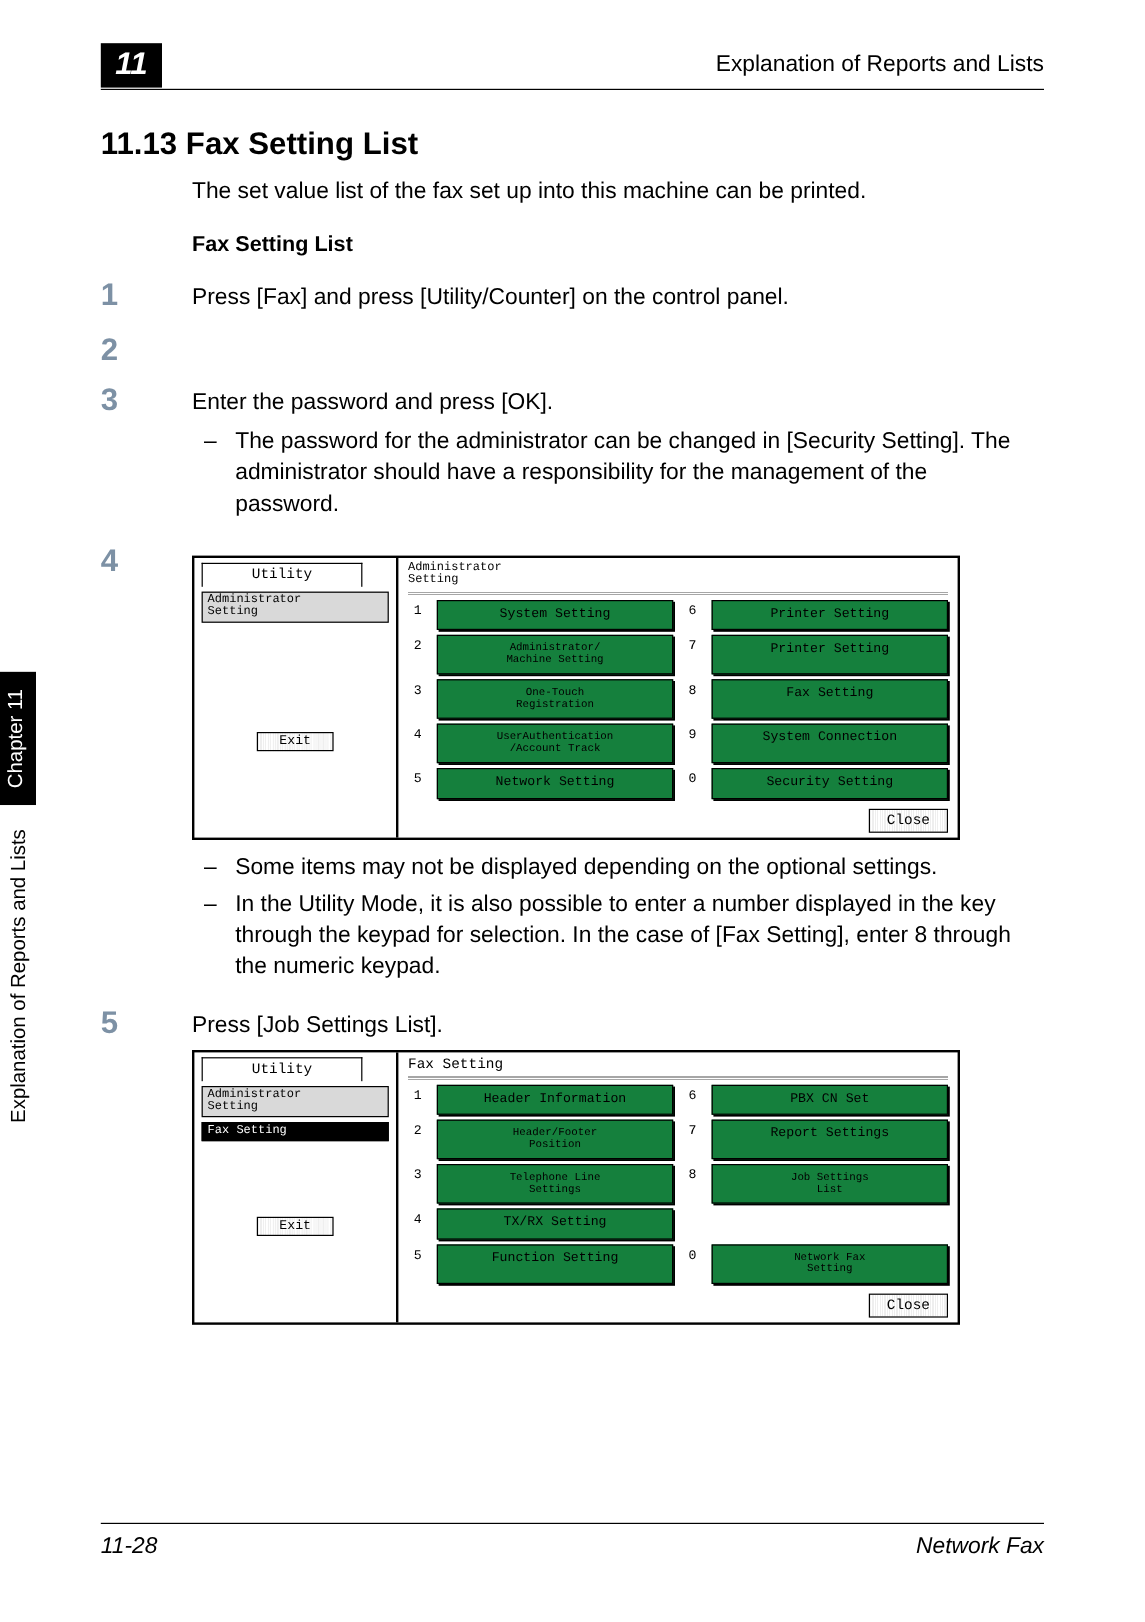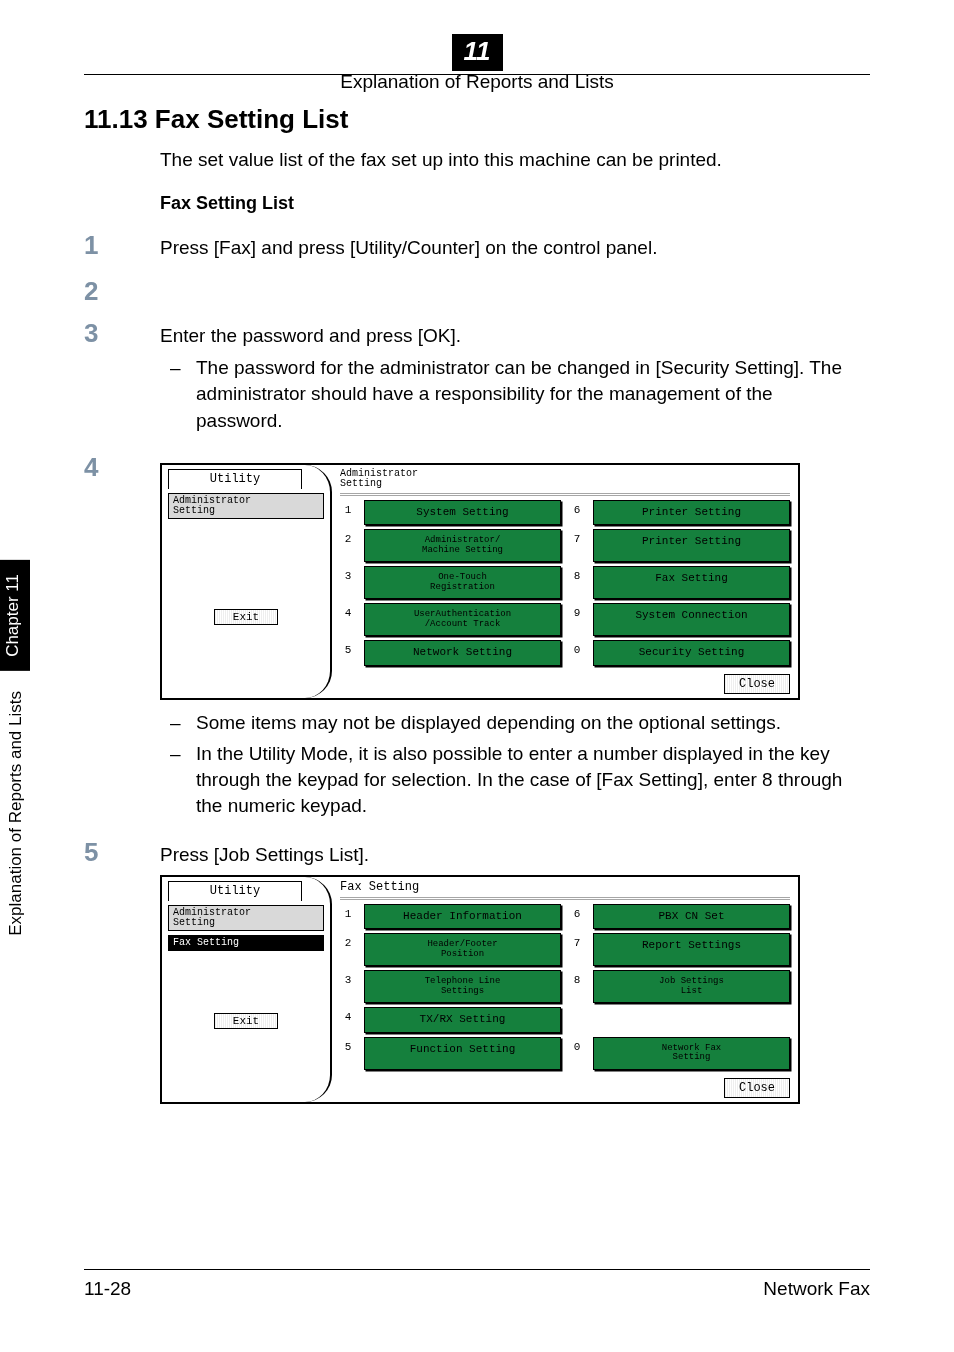--- a/index.html
+++ b/index.html
@@ -22,21 +22,20 @@
   .top-header {
     position: absolute;
     top: 34px;
     left: 84px;
     right: 84px;
     height: 40px;
     border-bottom: 1.5px solid #000;
     display: flex;
     align-items: center;
     justify-content: space-between;
-    flex-direction: column;
   }
   .chapter-badge {
     background: #000;
     color: #fff;
     font-weight: bold;
     font-style: italic;
     font-size: 26px;
     padding: 2px 12px 4px 12px;
     display: inline-block;
   }
@@ -120,21 +119,20 @@
   .lcd .row {
     display: flex;
   }
   .lcd .sidebar {
     width: 170px;
     flex: 0 0 170px;
     border-right: 2px solid #000;
     padding: 4px 6px 6px 6px;
     box-sizing: border-box;
     position: relative;
-    border-radius: 27px;
   }
   .lcd .tab {
     border: 1.5px solid #000;
     border-bottom: none;
     padding: 1px 6px;
     margin-bottom: 0;
     text-align: center;
     background: #fff;
     display: inline-block;
     min-width: 120px;
@@ -237,20 +235,21 @@
   .page-footer {
     position: absolute;
     left: 84px;
     right: 84px;
     bottom: 52px;
     border-top: 1.5px solid #000;
     padding-top: 8px;
     display: flex;
     justify-content: space-between;
     font-size: 19px;
+    font-style: italic;
   }
 </style>
 </head>
 <body>
 
 <div class="page">
 
   <div class="side-tab">
     <div class="side-black">Chapter 11</div>
     <div class="side-plain">Explanation of Reports and Lists</div>

